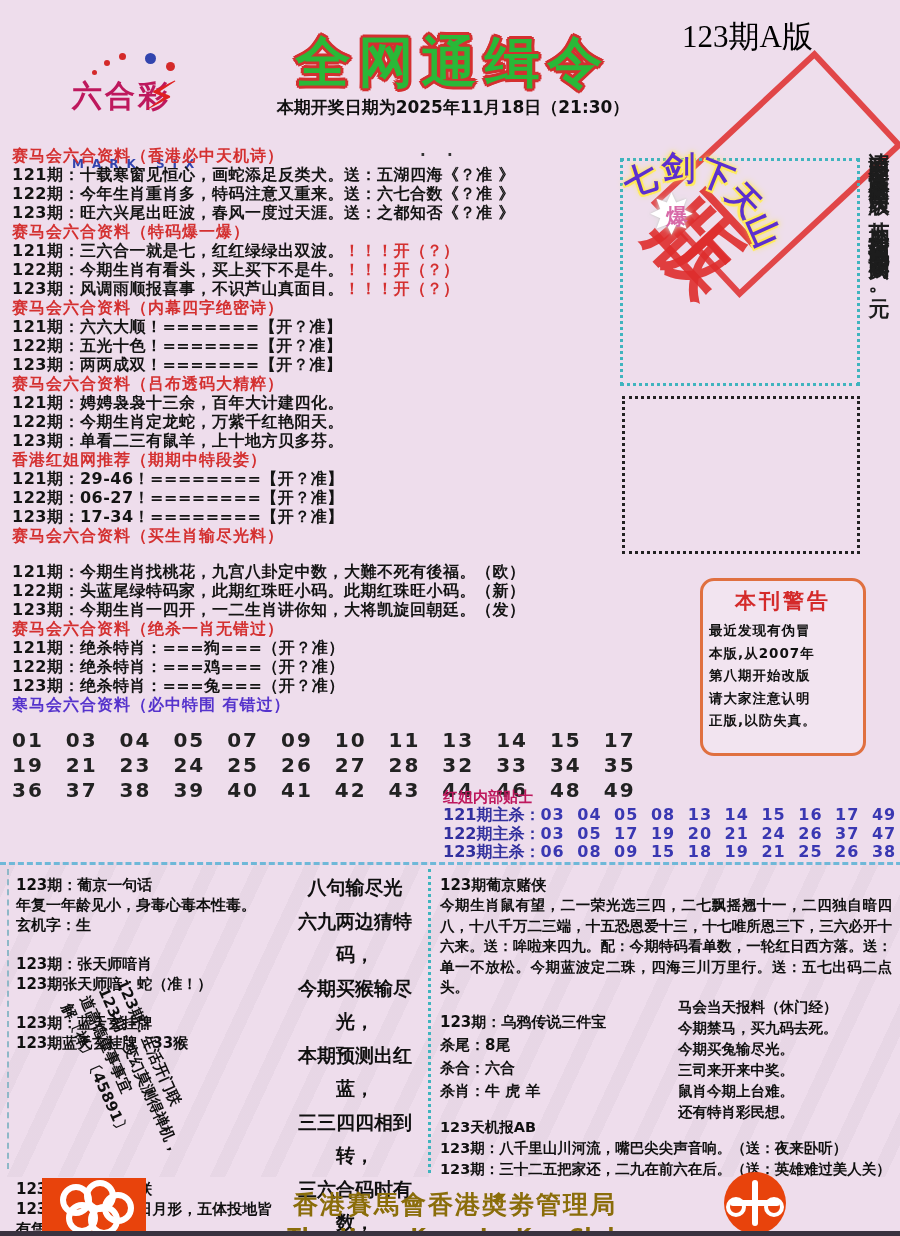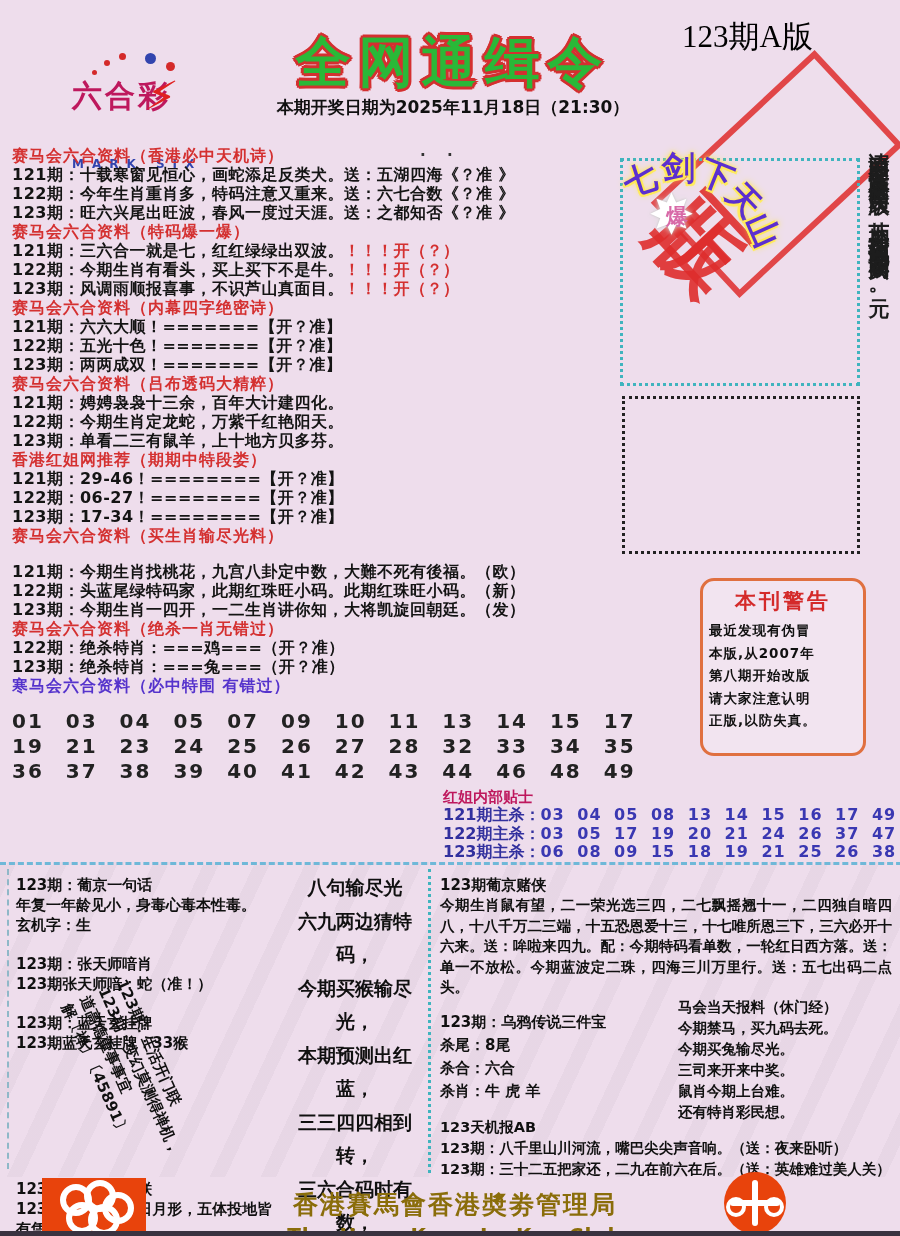--- a/index.html
+++ b/index.html
@@ -180,20 +180,21 @@
   <div class="sec-line">121期：29-46！========【开？准】</div>
   <div class="sec-line">122期：06-27！========【开？准】</div>
   <div class="sec-line">123期：17-34！========【开？准】</div>
 
   <div class="sec-h gap-after">赛马会六合资料（买生肖输尽光料）</div>
   <div class="sec-line">121期：今期生肖找桃花，九宫八卦定中数，大難不死有後福。（欧）</div>
   <div class="sec-line">122期：头蓝尾绿特码家，此期红珠旺小码。此期红珠旺小码。（新）</div>
   <div class="sec-line">123期：今期生肖一四开，一二生肖讲你知，大将凯旋回朝廷。（发）</div>
 
   <div class="sec-h">赛马会六合资料（绝杀一肖无错过）</div>
+  <div class="sec-line">121期：绝杀特肖：===狗===（开？准）</div>
   <div class="sec-line">122期：绝杀特肖：===鸡===（开？准）</div>
   <div class="sec-line">123期：绝杀特肖：===兔===（开？准）</div>
 
   <div class="sec-h blue">寒马会六合资料（必中特围 有错过）</div>
   <div class="num-grid">
     <div class="num-row">01 03 04 05 07 09 10 11 13 14 15 17</div>
     <div class="num-row">19 21 23 24 25 26 27 28 32 33 34 35</div>
     <div class="num-row">36 37 38 39 40 41 42 43 44 46 48 49</div>
   </div>
 </div>

